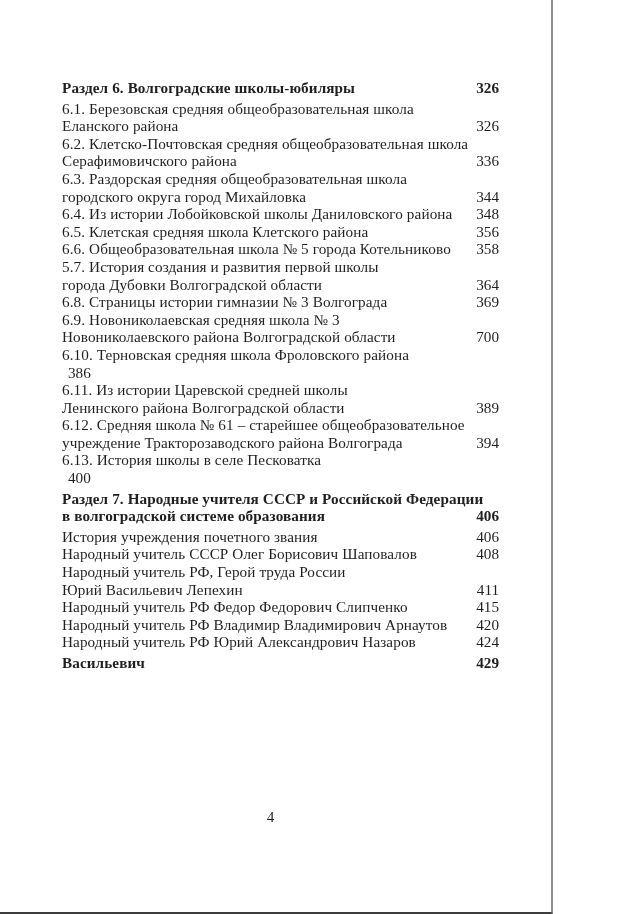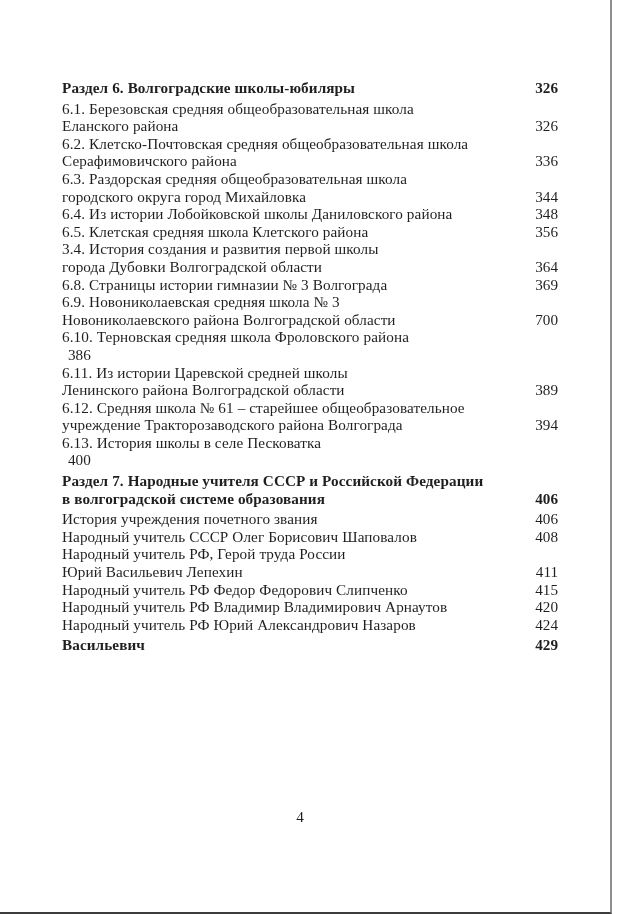--- a/index.html
+++ b/index.html
@@ -2,21 +2,21 @@
 <html lang="ru"><head>
 <meta charset="utf-8">
 <style>
   html, body {
     margin: 0;
     padding: 0;
     background: #ffffff;
   }
   .page {
     position: relative;
-    width: 612px;
+    width: 553px;
     height: 914px;
     box-sizing: border-box;
     background: #ffffff;
     border-right: 2px solid #8f8f8f;
     border-bottom: 2px solid #3c3c3c;
     font-family: "Liberation Serif", "DejaVu Serif", serif;
     color: #1f1f1f;
     overflow: hidden;
   }
   .toc {
@@ -102,21 +102,27 @@
         </div>
       </div>
       <div class="entry">
         <div class="line">
           <span class="text">6.5. Клетская средняя школа Клетского района</span>
           <span class="pagenum">356</span>
         </div>
       </div>
       <div class="entry">
         <div class="line">
-          <span class="text">3.4. История создания и развития первой школы</span>
+          <span class="text">6.6. Общеобразовательная школа № 5 города Котельниково</span>
+          <span class="pagenum">358</span>
+        </div>
+      </div>
+      <div class="entry">
+        <div class="line">
+          <span class="text">5.7. История создания и развития первой школы</span>
         </div>
         <div class="line">
           <span class="text">города Дубовки Волгоградской области</span>
           <span class="pagenum">364</span>
         </div>
       </div>
       <div class="entry">
         <div class="line">
           <span class="text">6.8. Страницы истории гимназии № 3 Волгограда</span>
           <span class="pagenum">369</span>

